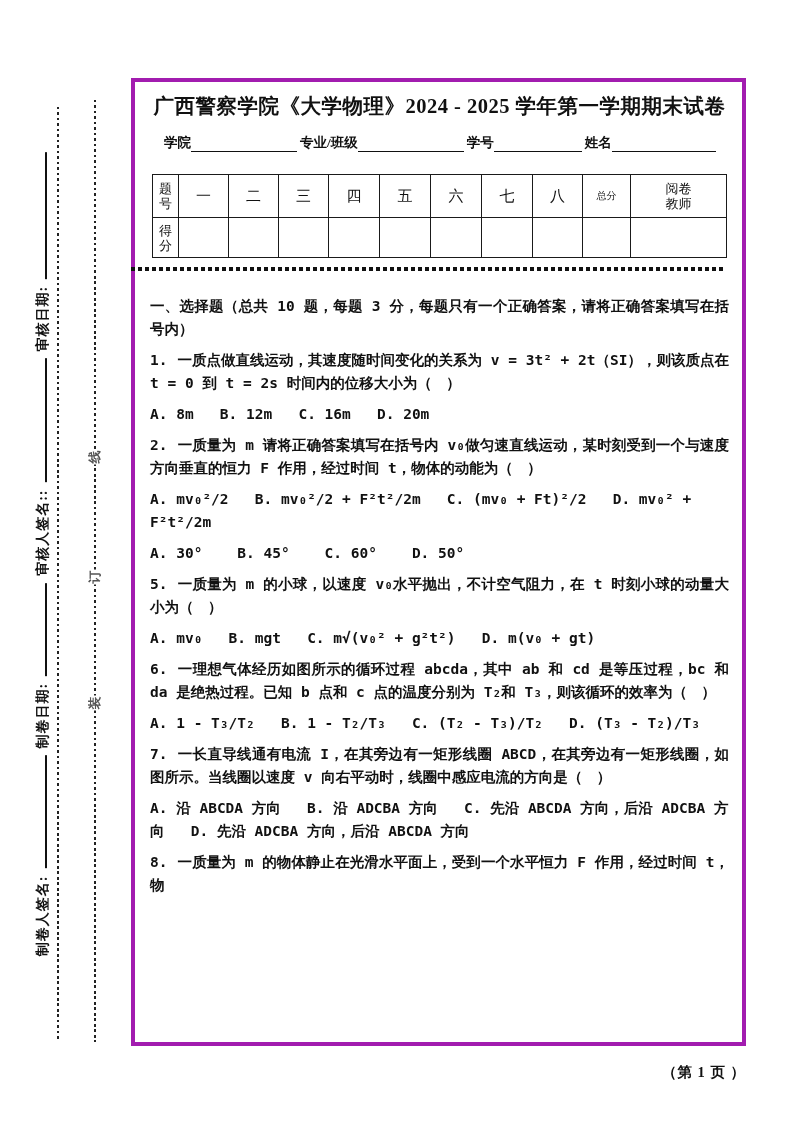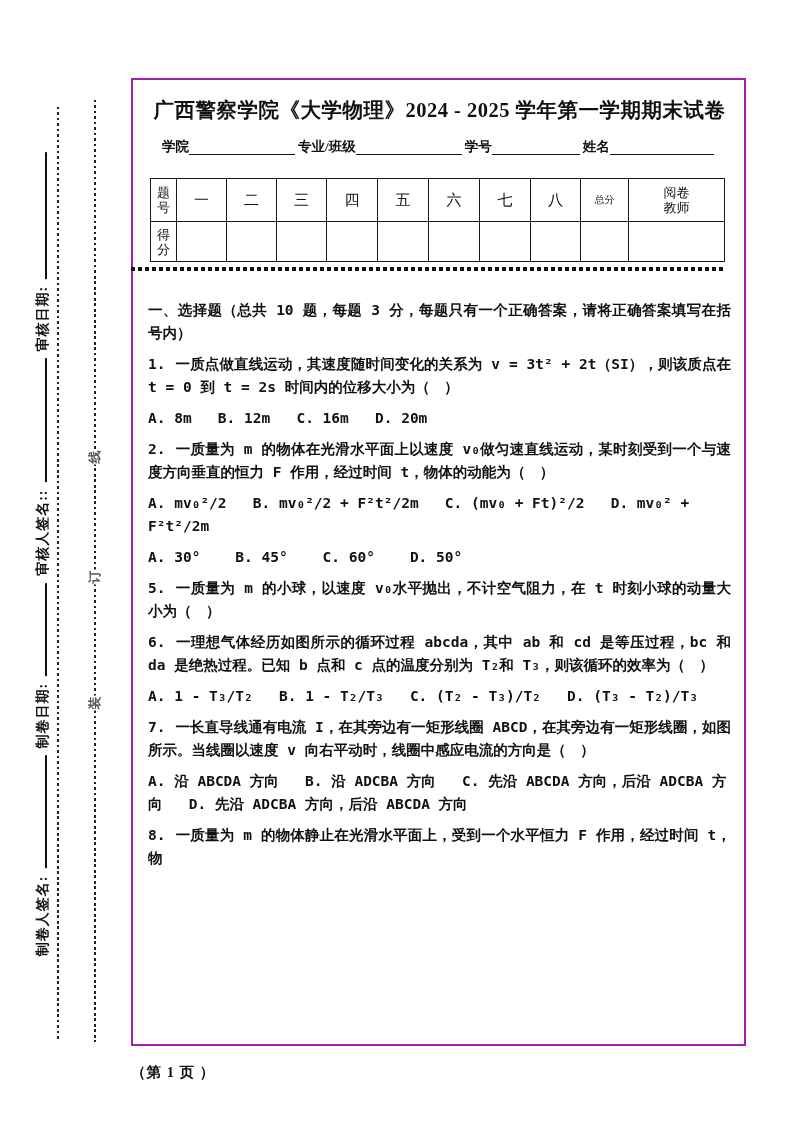--- a/index.html
+++ b/index.html
@@ -20,28 +20,28 @@
   .dotline{position:absolute;width:2px;background:repeating-linear-gradient(180deg,#222 0 2.5px,transparent 2.5px 5.5px);}
   .dotline.a{left:57px;top:107px;height:935px;}
   .dotline.b{left:94px;top:100px;height:942px;}
   .bind-char{
     position:absolute;left:95px;transform:translate(-50%,-50%) rotate(-90deg);
     background:#fff;padding:3px 1px;font-size:13px;color:#555;z-index:2;font-weight:600;
   }
   
   .frame{
     position:absolute;left:131px;top:78px;width:615px;height:968px;
-    border:2px solid #a21caf;box-sizing:border-box;
-    padding:14px 13px 0 15px;overflow:hidden;
+    border:4px solid #a21caf;box-sizing:border-box;
+    padding:8px 13px 0 15px;overflow:hidden;
   }
   .title{
     text-align:center;font-size:20.5px;font-weight:700;margin:2px 0 14px 0;
     letter-spacing:.5px;white-space:nowrap;
   }
-  .info-row{display:flex;align-items:center;margin:7px 4px 0 14px;font-size:13.5px;font-weight:700;}
+  .info-row{display:flex;align-items:flex-end;margin:7px 4px 0 14px;font-size:13.5px;font-weight:700;}
   .info-row .lbl{flex:0 0 auto;}
   .info-row .fill{border-bottom:1.5px solid #111;height:14px;flex:0 0 auto;margin-right:3px;}
   .fill.f1{width:106px}.fill.f2{width:106px}.fill.f3{width:88px}.fill.f4{width:104px}
   
   table.score{border-collapse:collapse;table-layout:fixed;margin:22px 0 0 2px;}
   table.score td{border:1.6px solid #1a1a1a;text-align:center;vertical-align:middle;padding:0;}
   .row-head{height:43px;}
   .row-score{height:40px;}
   td.qnum{font-size:15px;font-family:"Liberation Serif",serif;}
   td.small{font-size:13px;line-height:15px;white-space:pre-line;font-weight:500;}
@@ -52,21 +52,21 @@
     background:repeating-linear-gradient(90deg,#111 0 4px,transparent 4px 7px);
   }
   
   .questions{margin-top:37px;font-family:"DejaVu Sans Mono","Liberation Serif",serif;
     font-size:14.5px;line-height:23px;font-weight:600;}
   .questions p{margin:0 0 8px 0;}
   p.qtext{text-align:justify;}
   p.opts{white-space:pre-wrap;}
   .qno{margin-right:10px;}
   
-  .footer{position:absolute;left:131px;width:615px;top:1063px;text-align:left;
+  .footer{position:absolute;left:131px;width:615px;top:1063px;text-align:right;
     font-size:14.5px;font-weight:700;letter-spacing:1px;}
 </style>
 </head>
 <body>
 
 <div class="side-rotated">
   <span>制卷人签名:</span>
     <span class="side-line w1"></span>
   <span>制卷日期:</span>
     <span class="side-line w2"></span>
@@ -143,27 +143,28 @@
     </tr>
   </tbody>
     </table>
 
   <div class="questions">
     <p class="qtext">一、选择题（总共 10 题，每题 3 分，每题只有一个正确答案，请将正确答案填写在括号内）</p>
 
     <p class="qtext"><span class="qno">1.</span><span>一质点做直线运动，其速度随时间变化的关系为 v = 3t² + 2t（SI），则该质点在 t = 0 到 t = 2s 时间内的位移大小为（　）</span></p>
     <p class="opts">A. 8m   B. 12m   C. 16m   D. 20m</p>
 
-    <p class="qtext"><span class="qno">2.</span><span>一质量为 m 的物体在光滑水平面上以速度 v₀做匀速直线运动，某时刻受到一个与速度方向垂直的恒力 F 作用，经过时间 t，物体的动能为（　）</span></p>
+    <p class="qtext"><span class="qno">2.</span><span>一质量为 m 请将正确答案填写在括号内 v₀做匀速直线运动，某时刻受到一个与速度方向垂直的恒力 F 作用，经过时间 t，物体的动能为（　）</span></p>
     <p class="opts">A. mv₀²/2   B. mv₀²/2 + F²t²/2m   C. (mv₀ + Ft)²/2   D. mv₀² + F²t²/2m</p>
 
 
     <p class="opts">A. 30°    B. 45°    C. 60°    D. 50°</p>
 
     <p class="qtext"><span class="qno">5.</span><span>一质量为 m 的小球，以速度 v₀水平抛出，不计空气阻力，在 t 时刻小球的动量大小为（　）</span></p>
+    <p class="opts">A. mv₀   B. mgt   C. m√(v₀² + g²t²)   D. m(v₀ + gt)</p>
 
     <p class="qtext"><span class="qno">6.</span><span>一理想气体经历如图所示的循环过程 abcda，其中 ab 和 cd 是等压过程，bc 和 da 是绝热过程。已知 b 点和 c 点的温度分别为 T₂和 T₃，则该循环的效率为（　）</span></p>
     <p class="opts">A. 1 - T₃/T₂   B. 1 - T₂/T₃   C. (T₂ - T₃)/T₂   D. (T₃ - T₂)/T₃</p>
 
     <p class="qtext"><span class="qno">7.</span><span>一长直导线通有电流 I，在其旁边有一矩形线圈 ABCD，在其旁边有一矩形线圈，如图所示。当线圈以速度 v 向右平动时，线圈中感应电流的方向是（　）</span></p>
     <p class="opts">A. 沿 ABCDA 方向   B. 沿 ADCBA 方向   C. 先沿 ABCDA 方向，后沿 ADCBA 方向   D. 先沿 ADCBA 方向，后沿 ABCDA 方向</p>
 
     <p class="qtext"><span class="qno">8.</span><span>一质量为 m 的物体静止在光滑水平面上，受到一个水平恒力 F 作用，经过时间 t，物</span></p>
   </div>
 </div>

